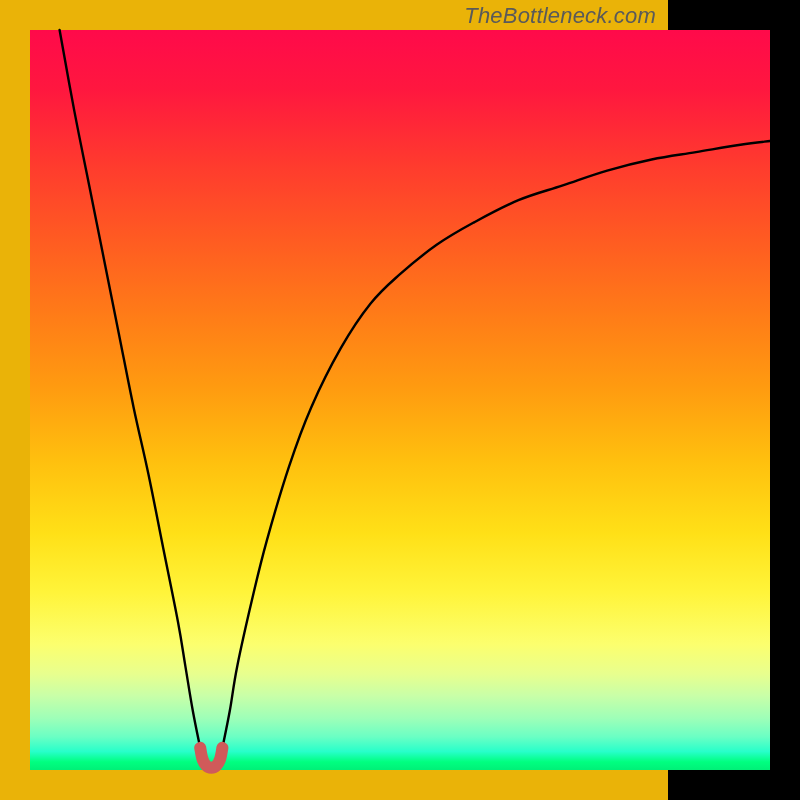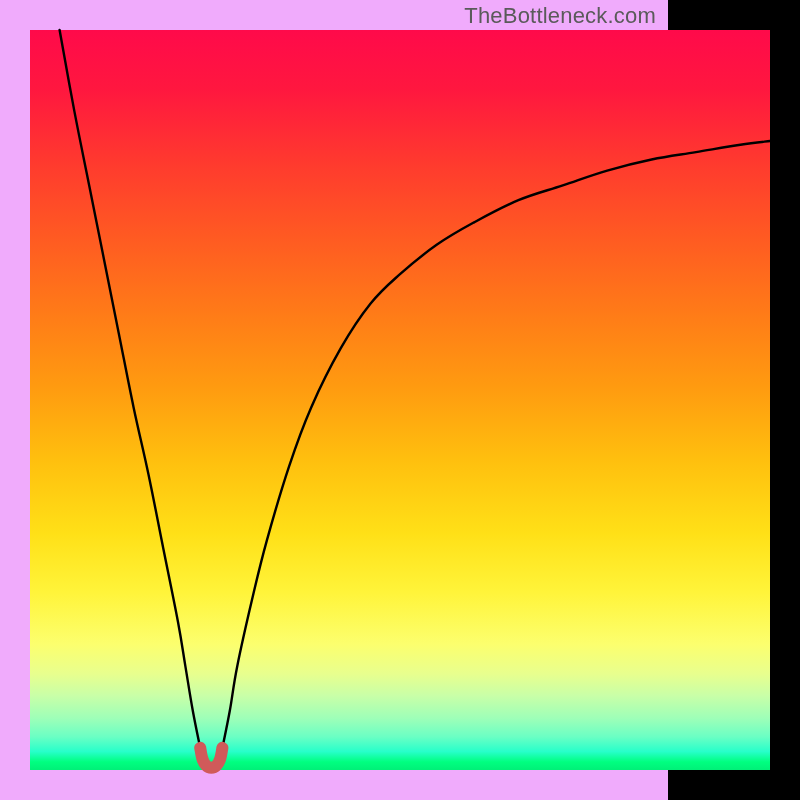--- a/index.html
+++ b/index.html
@@ -8,21 +8,22 @@
     width: 800px;
     height: 800px;
     overflow: hidden;
     background: #000;
     font-family: Arial, Helvetica, sans-serif;
   }
   .frame {
     position: absolute;
     left: 0; top: 0;
     width: 668px; height: 800px;
-    background: #f0abfc;
+    background: #eab308;
+    font-style: italic;
   }
   .plot-area {
     position: absolute;
     left: 30px;
     top: 30px;
     width: 740px;
     height: 740px;
     
     background: linear-gradient(
       to bottom,

